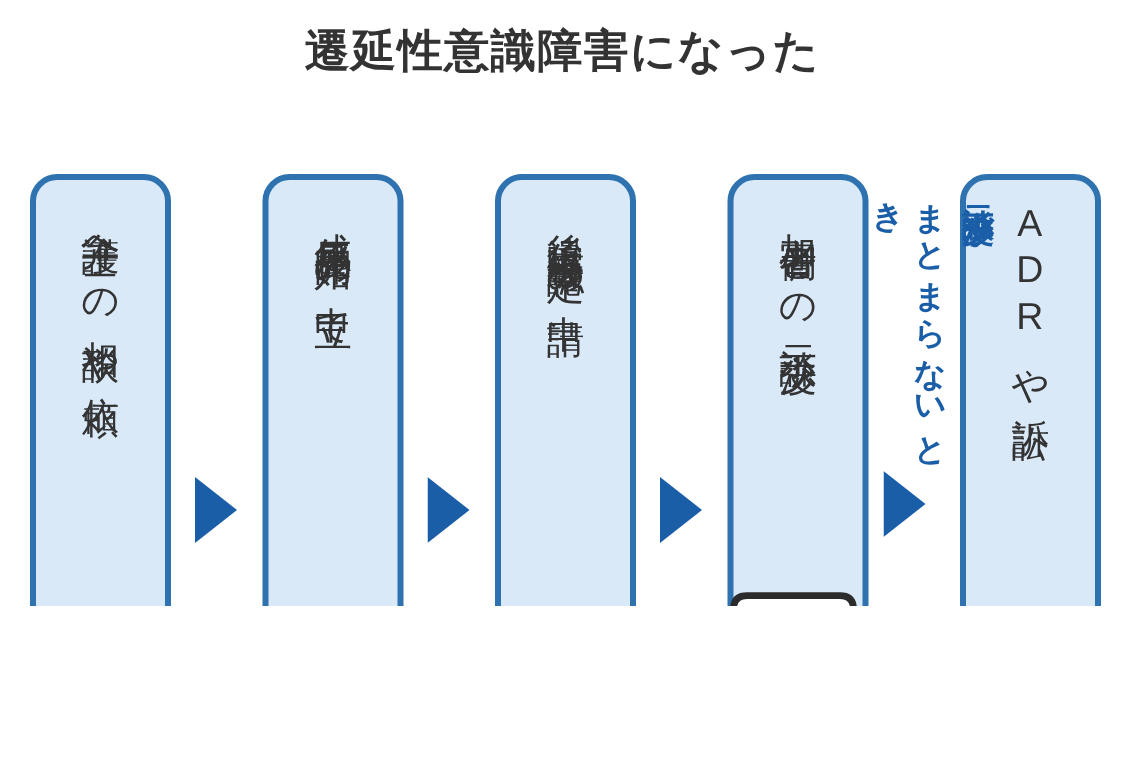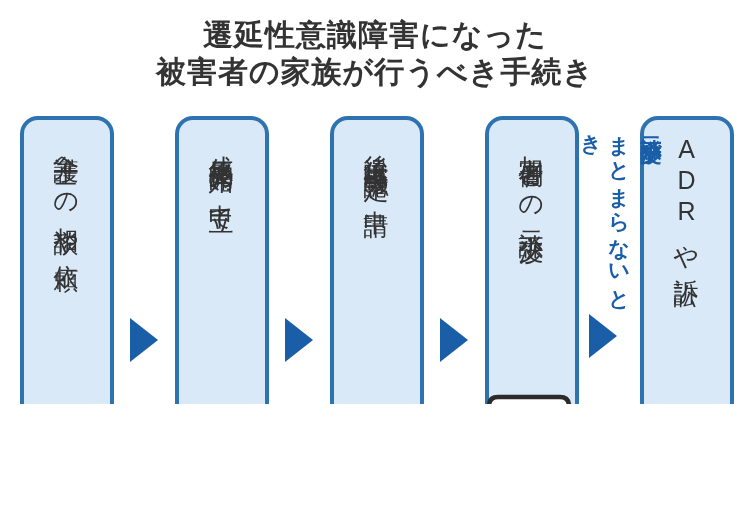--- a/index.html
+++ b/index.html
@@ -38,21 +38,20 @@
   .i-exchange { left:312px; top:410px; }
   .i-talk     { left:482px; top:394px; }
 </style>
 </head>
 <body>
 
 <div class="canvas">
 
   <div class="title">
     <div>遷延性意識障害になった</div>
-    <div>被害者の家族が行うべき手続き</div>
   </div>
 
   <div class="step s1">
     <div class="step-label">弁護士への相談や依頼</div>
   </div>
   <div class="step s2">
     <div class="step-label">成年後見開始の申立て</div>
   </div>
   <div class="step s3">
     <div class="step-label">後遺障害等級認定の申請</div>

